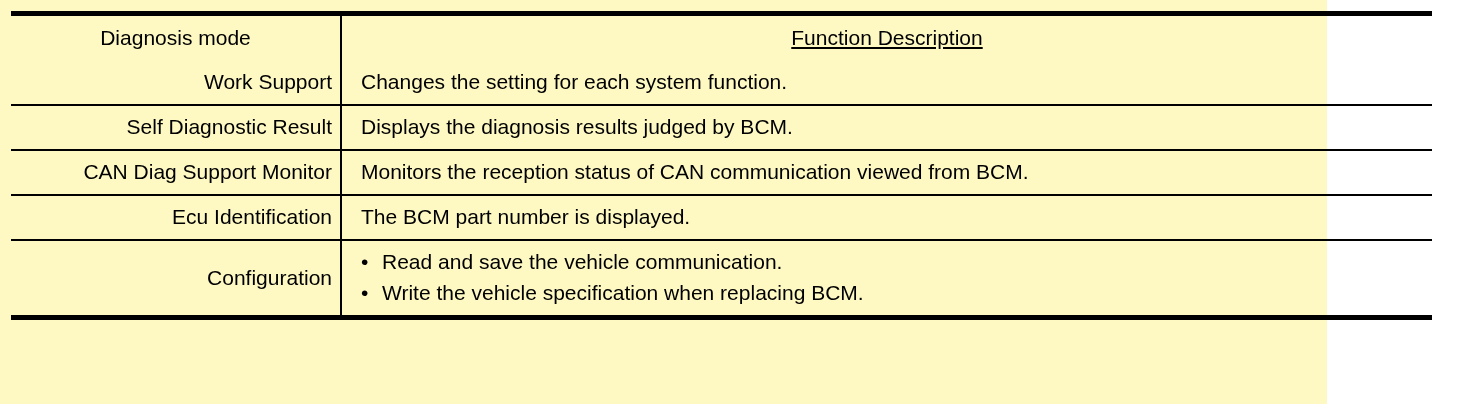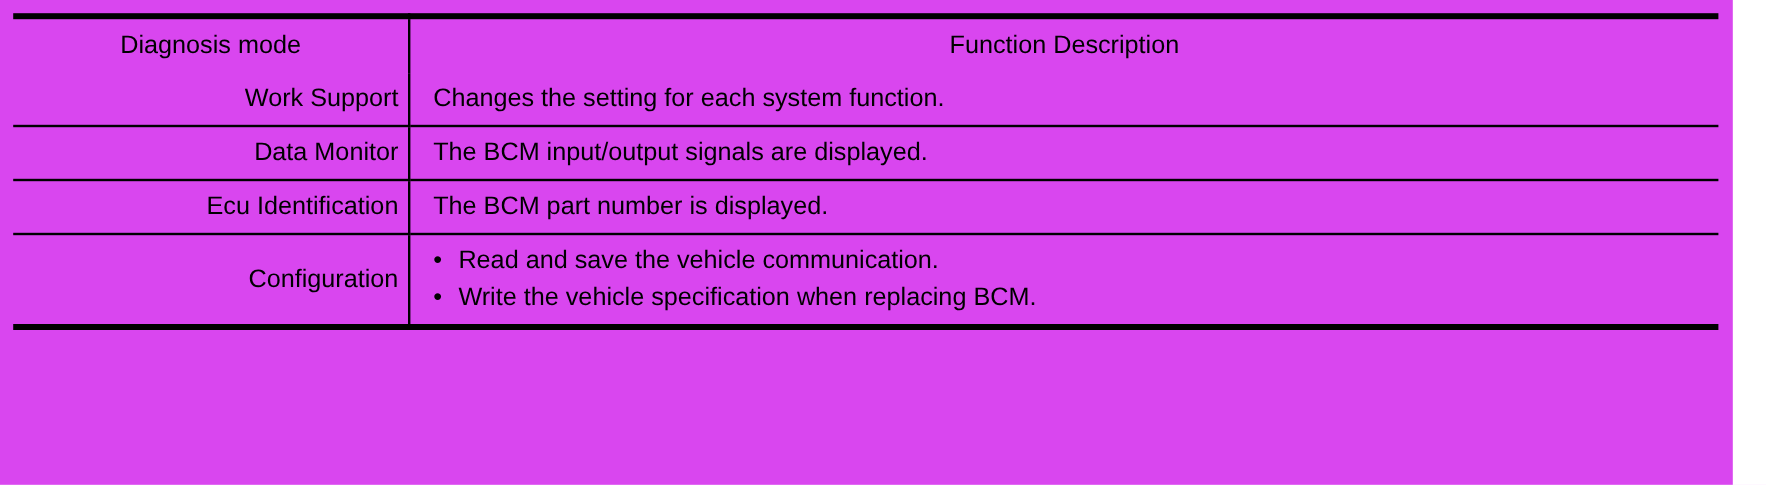--- a/index.html
+++ b/index.html
@@ -12,23 +12,23 @@
     width: 1472px;
     height: 404px;
     overflow: hidden;
     font-family: "Liberation Sans", sans-serif;
     color: #000000;
     -webkit-font-smoothing: none;
   }
 
   .page {
     position: relative;
-    width: 1444px;
+    width: 1327px;
     height: 404px;
-    background: #d946ef;
+    background: #fef9c3;
   }
 
   
   .diag-table {
     position: absolute;
     left: 11px;
     top: 11px;
     width: 1421px;
     border-collapse: collapse;
     table-layout: fixed;
@@ -63,20 +63,21 @@
   
   .header-row th {
     height: 45px;
     text-align: center;
   }
   .header-row .cell-mode {
     padding: 0 8px;
   }
   .header-row .cell-desc {
     padding: 0 8px;
+    text-decoration: underline;
   }
 
   
   .body-row td {
     height: 43px;
   }
   .body-row .cell-mode {
     padding-left: 19px;
     padding-right: 8px;
     text-align: right;
@@ -132,22 +133,26 @@
         <th class="cell-mode">Diagnosis mode</th>
         <th class="cell-desc">Function Description</th>
       </tr>
     </thead>
     <tbody>
       <tr class="body-row">
         <td class="cell-mode">Work Support</td>
         <td class="cell-desc">Changes the setting for each system function.</td>
       </tr>
       <tr class="body-row">
-        <td class="cell-mode">Data Monitor</td>
-        <td class="cell-desc">The BCM input/output signals are displayed.</td>
+        <td class="cell-mode">Self Diagnostic Result</td>
+        <td class="cell-desc">Displays the diagnosis results judged by BCM.</td>
+      </tr>
+      <tr class="body-row">
+        <td class="cell-mode">CAN Diag Support Monitor</td>
+        <td class="cell-desc">Monitors the reception status of CAN communication viewed from BCM.</td>
       </tr>
       <tr class="body-row">
         <td class="cell-mode">Ecu Identification</td>
         <td class="cell-desc">The BCM part number is displayed.</td>
       </tr>
       <tr class="body-row row-tall">
         <td class="cell-mode">Configuration</td>
         <td class="cell-desc">
           <ul class="bullets">
             <li>

